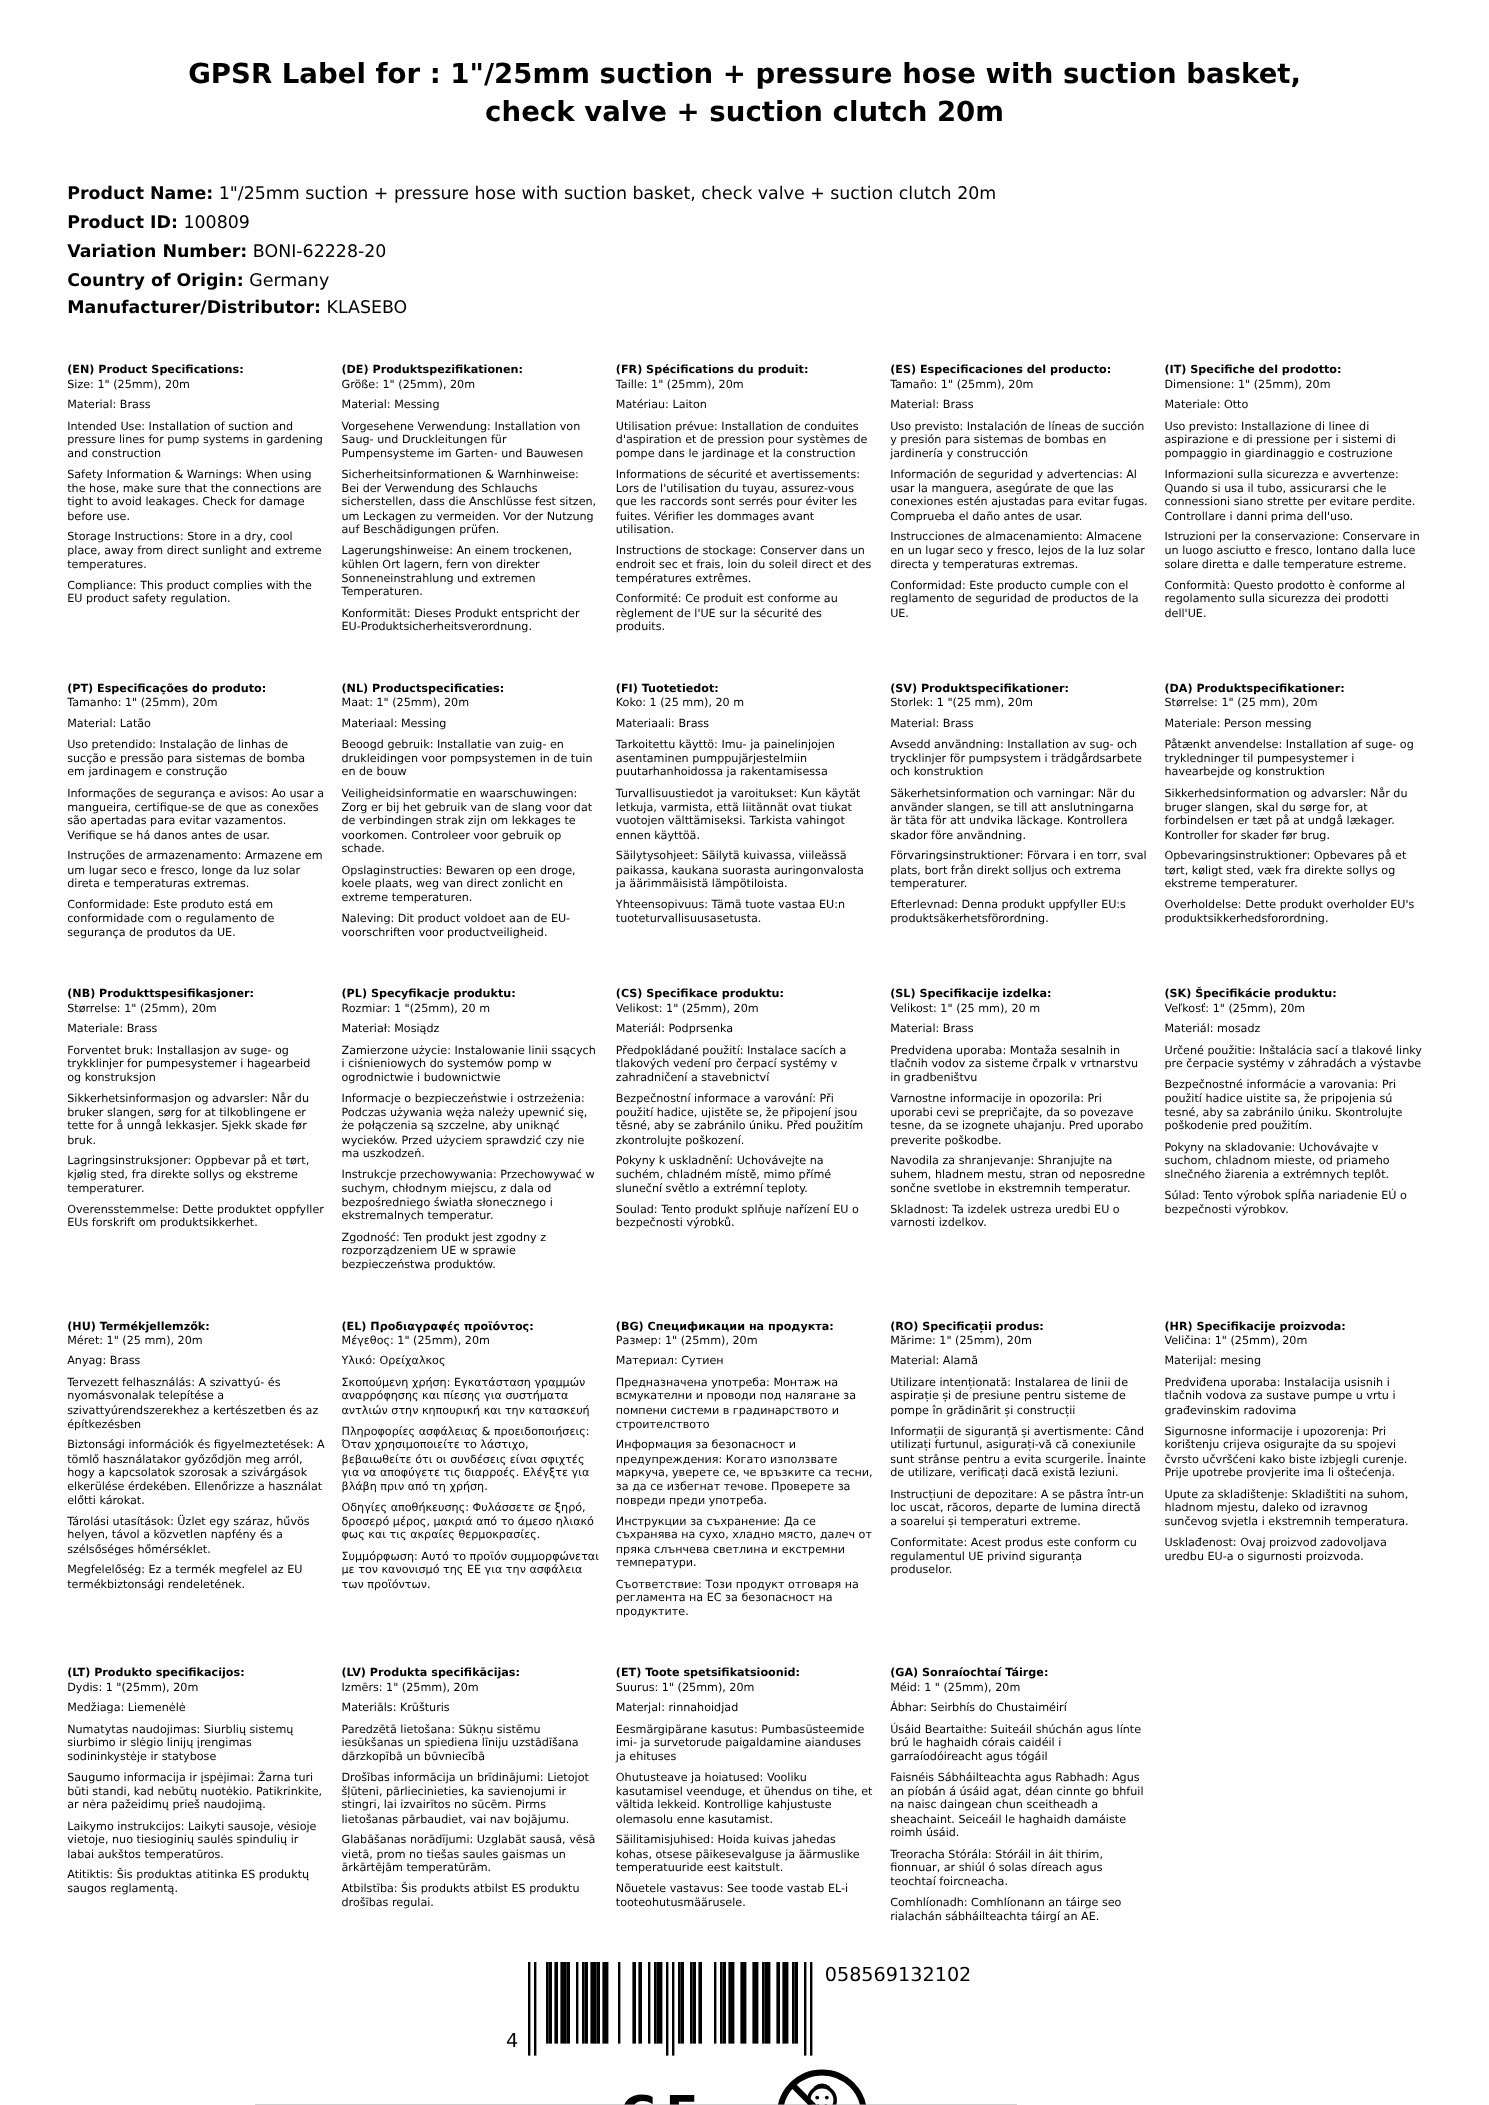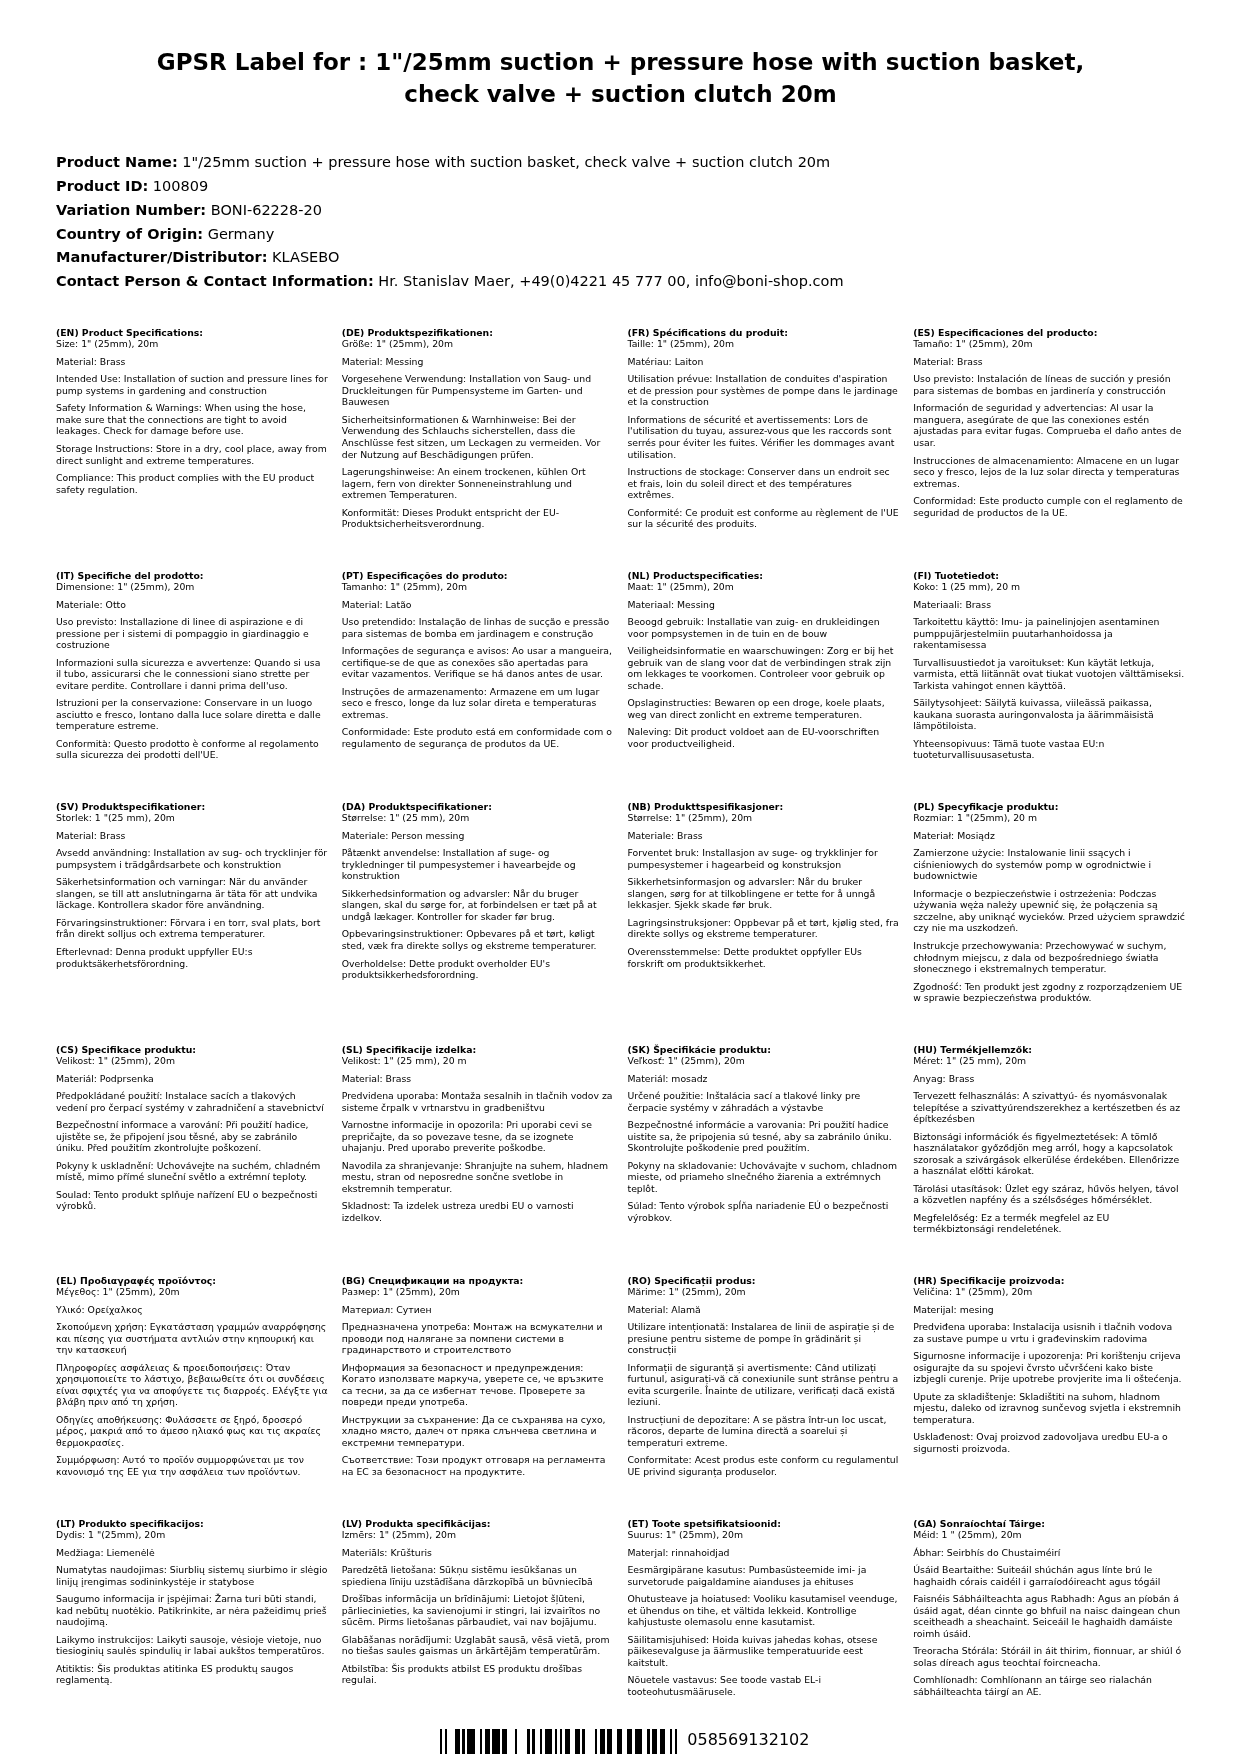--- a/index.html
+++ b/index.html
@@ -10,21 +10,21 @@
   }
   .title{
     text-align:center;font-size:23px;font-weight:bold;line-height:1.4;
     max-width:960px;margin:12px auto 42px auto;
   }
   .info{font-size:14.5px;line-height:1.5;margin:0 0 34px 0;}
   .info-row{margin:0 0 2px 0;}
   .info-row .lbl{font-weight:bold;}
   .info-row .val{font-weight:normal;}
   .sections-grid{
-    display:grid;grid-template-columns:repeat(4,1fr);
+    display:grid;grid-template-columns:repeat(5,1fr);
     column-gap:14px;row-gap:34px;
     font-size:9.3px;line-height:1.24;align-items:start;
   }
   .lang-section{min-width:0;}
   .lang-section h2{font-size:9.3px;font-weight:bold;margin:0;padding:0;}
   .lang-section p{margin:0 0 6px 0;padding:0;word-wrap:break-word;}
   .footer{margin-top:26px;display:flex;flex-direction:column;align-items:center;}
   .barcode-wrap{position:relative;display:flex;align-items:flex-start;}
   .barcode-lead{font-size:16px;margin:56px 8px 0 0;font-family:"DejaVu Sans",sans-serif;}
   .barcode-inner{display:flex;flex-direction:row;}
@@ -58,24 +58,20 @@
       <span class="val">BONI-62228-20</span>
     </div>
     <div class="info-row">
       <span class="lbl">Country of Origin:</span>
       <span class="val">Germany</span>
     </div>
     <div class="info-row">
       <span class="lbl">Manufacturer/Distributor:</span>
       <span class="val">KLASEBO</span>
     </div>
-    <div class="info-row">
-      <span class="lbl">Contact Person &amp; Contact Information:</span>
-      <span class="val">Hr. Stanislav Maer, +49(0)4221 45 777 00, info@boni-shop.com</span>
-    </div>
   </div>
 
   <div class="sections-grid" id="sections-grid">
       <div class="lang-section">
         <h2>(EN) Product Specifications:</h2>
         <p>Size: 1" (25mm), 20m</p>
         <p>Material: Brass</p>
         <p>Intended Use: Installation of suction and pressure lines for pump systems in gardening and construction</p>
         <p>Safety Information &amp; Warnings: When using the hose, make sure that the connections are tight to avoid leakages. Check for damage before use.</p>
         <p>Storage Instructions: Store in a dry, cool place, away from direct sunlight and extreme temperatures.</p>

